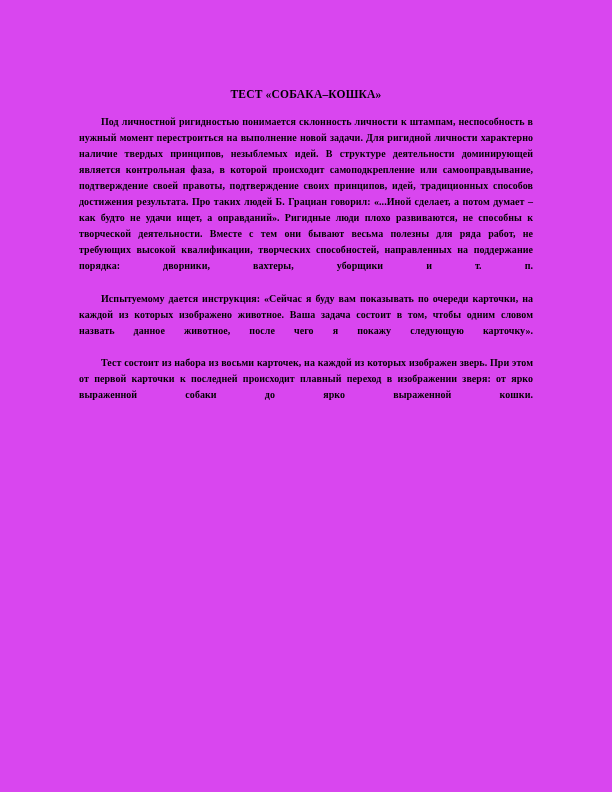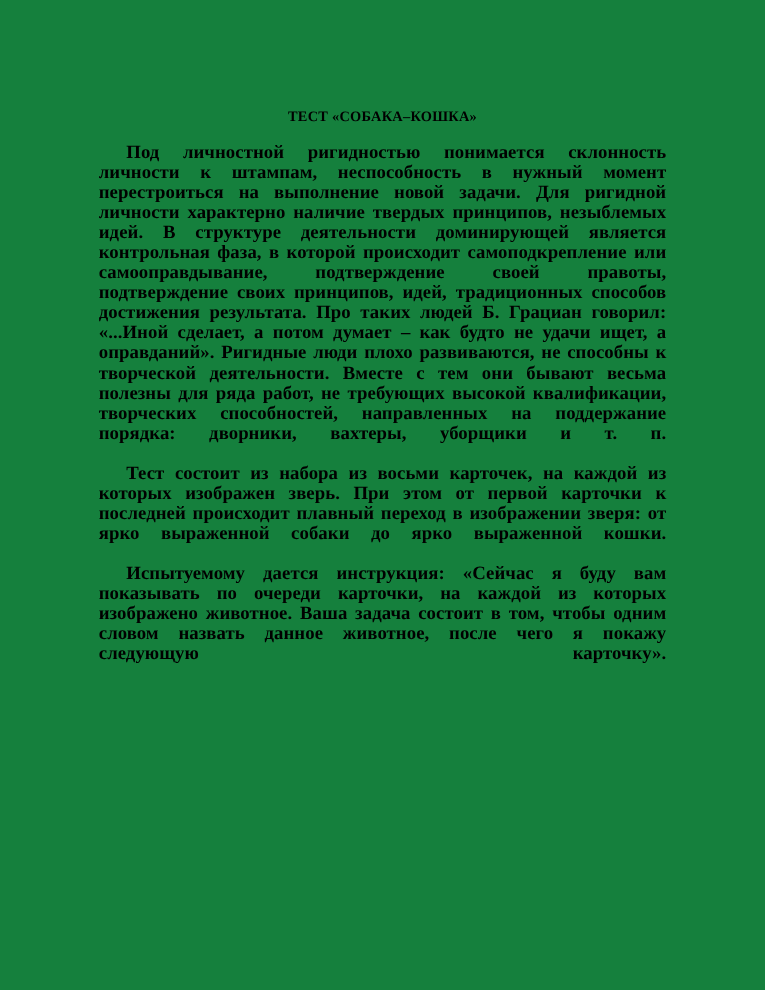--- a/index.html
+++ b/index.html
@@ -13,40 +13,40 @@
     height: 792px;
     overflow: hidden;
     font-family: "Liberation Serif", "DejaVu Serif", serif;
     color: #000000;
     -webkit-font-smoothing: none;
   }
   .page {
     position: relative;
     width: 612px;
     height: 792px;
-    background: #15803d;
+    background: #d946ef;
     box-sizing: border-box;
   }
   .content {
     position: absolute;
     left: 79px;
     top: 86px;
     width: 454px;
   }
   .doc-title {
     font-size: 11.5px;
     font-weight: bold;
     text-align: center;
     letter-spacing: 0.2px;
     line-height: 16px;
     margin: 0 0 12px 0;
     white-space: nowrap;
   }
   .para {
-    font-size: 15px;
+    font-size: 10px;
     font-weight: bold;
     line-height: 16.05px;
     text-align: justify;
     text-justify: inter-word;
     text-indent: 22px;
     margin: 0;
     letter-spacing: 0.05px;
     word-spacing: 0.2px;
   }
   .para + .para {
@@ -62,19 +62,19 @@
 </head>
 <body>
 
 <div class="page">
   <div class="content">
 
     <h1 class="doc-title">ТЕСТ «СОБАКА–КОШКА»</h1>
 
     <p class="para">Под личностной ригидностью понимается склонность личности к штампам, неспособность в нужный момент перестроиться на выполнение новой задачи. Для ригидной личности характерно наличие твердых принципов, незыблемых идей. В структуре деятельности доминирующей является контрольная фаза, в которой происходит самоподкрепление или самооправдывание, подтверждение своей правоты, подтверждение своих принципов, идей, традиционных способов достижения результата. Про таких людей Б. Грациан говорил: «...Иной сделает, а потом думает – как будто не удачи ищет, а оправданий». Ригидные люди плохо развиваются, не способны к творческой деятельности. Вместе с тем они бывают весьма полезны для ряда работ, не требующих высокой квалификации, творческих способностей, направленных на поддержание порядка: дворники, вахтеры, уборщики и т. п.</p>
 
+    <p class="para">Испытуемому дается инструкция: «Сейчас я буду вам показывать по очереди карточки, на каждой из которых изображено животное. Ваша задача состоит в том, чтобы одним словом назвать данное животное, после чего я покажу следующую карточку».</p>
+
     <p class="para">Тест состоит из набора из восьми карточек, на каждой из которых изображен зверь. При этом от первой карточки к последней происходит плавный переход в изображении зверя: от ярко выраженной собаки до ярко выраженной кошки.</p>
-
-    <p class="para">Испытуемому дается инструкция: «Сейчас я буду вам показывать по очереди карточки, на каждой из которых изображено животное. Ваша задача состоит в том, чтобы одним словом назвать данное животное, после чего я покажу следующую карточку».</p>
 
 
   </div>
 </div>
 
 </body></html>

